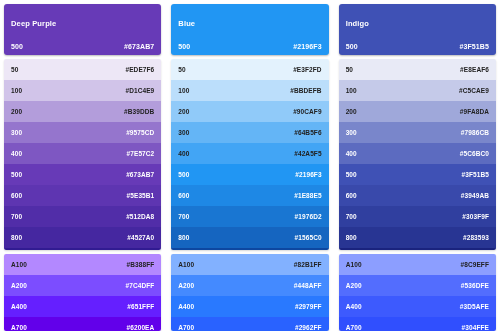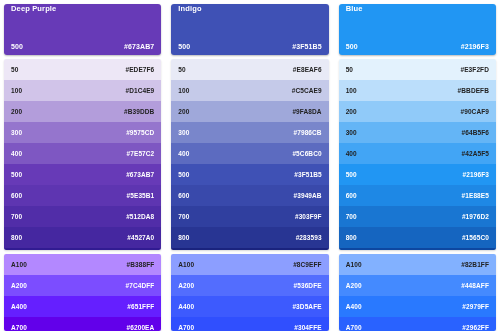--- a/index.html
+++ b/index.html
@@ -27,21 +27,21 @@
     flex: 1 1 0;
     display: flex;
     flex-direction: column;
     min-width: 0;
   }
   .header-card {
     height: 51px;
     border-radius: 3px;
     position: relative;
     box-sizing: border-box;
-    padding: 0 7px 0 7px;
+    padding: 15px 7px 0 7px;
     display: flex;
     flex-direction: column;
     justify-content: space-between;
     box-shadow: 0 1px 2px rgba(0,0,0,0.28);
     overflow: hidden;
     flex: none;
   }
   .header-name {
     font-size: 7.5px;
     font-weight: bold;
@@ -159,20 +159,89 @@
           <span class="hex-label">#651FFF</span>
         </div>
         <div class="swatch-row accent" style="background: rgb(98, 0, 234); color: rgb(255, 255, 255);">
           <span class="tone-label">A700</span>
           <span class="hex-label">#6200EA</span>
         </div>
       </div>
       <div class="filler"></div>
     </div>
     <div class="palette-column">
+      <div class="header-card" style="background: rgb(33, 150, 243); color: rgb(255, 255, 255);">
+        <div class="header-name">Blue</div>
+        <div class="header-bottom">
+          <span class="header-tone">500</span>
+          <span class="header-hex">#2196F3</span>
+        </div>
+      </div>
+      <div class="group-gap"></div>
+      <div class="shade-group">
+        <div class="swatch-row tall" style="background: rgb(227, 242, 253); color: rgb(33, 33, 33);">
+          <span class="tone-label">50</span>
+          <span class="hex-label">#E3F2FD</span>
+        </div>
+        <div class="swatch-row tall" style="background: rgb(187, 222, 251); color: rgb(33, 33, 33);">
+          <span class="tone-label">100</span>
+          <span class="hex-label">#BBDEFB</span>
+        </div>
+        <div class="swatch-row tall" style="background: rgb(144, 202, 249); color: rgb(33, 33, 33);">
+          <span class="tone-label">200</span>
+          <span class="hex-label">#90CAF9</span>
+        </div>
+        <div class="swatch-row tall" style="background: rgb(100, 181, 246); color: rgb(33, 33, 33);">
+          <span class="tone-label">300</span>
+          <span class="hex-label">#64B5F6</span>
+        </div>
+        <div class="swatch-row tall" style="background: rgb(66, 165, 245); color: rgb(33, 33, 33);">
+          <span class="tone-label">400</span>
+          <span class="hex-label">#42A5F5</span>
+        </div>
+        <div class="swatch-row tall" style="background: rgb(33, 150, 243); color: rgb(255, 255, 255);">
+          <span class="tone-label">500</span>
+          <span class="hex-label">#2196F3</span>
+        </div>
+        <div class="swatch-row tall" style="background: rgb(30, 136, 229); color: rgb(255, 255, 255);">
+          <span class="tone-label">600</span>
+          <span class="hex-label">#1E88E5</span>
+        </div>
+        <div class="swatch-row tall" style="background: rgb(25, 118, 210); color: rgb(255, 255, 255);">
+          <span class="tone-label">700</span>
+          <span class="hex-label">#1976D2</span>
+        </div>
+        <div class="swatch-row tall" style="background: rgb(21, 101, 192); color: rgb(255, 255, 255);">
+          <span class="tone-label">800</span>
+          <span class="hex-label">#1565C0</span>
+        </div>
+        <div class="swatch-row tall" style="background: rgb(13, 71, 161); color: rgb(255, 255, 255);"></div>
+      </div>
+      <div class="group-gap"></div>
+      <div class="shade-group">
+        <div class="swatch-row accent" style="background: rgb(130, 177, 255); color: rgb(33, 33, 33);">
+          <span class="tone-label">A100</span>
+          <span class="hex-label">#82B1FF</span>
+        </div>
+        <div class="swatch-row accent" style="background: rgb(68, 138, 255); color: rgb(255, 255, 255);">
+          <span class="tone-label">A200</span>
+          <span class="hex-label">#448AFF</span>
+        </div>
+        <div class="swatch-row accent" style="background: rgb(41, 121, 255); color: rgb(255, 255, 255);">
+          <span class="tone-label">A400</span>
+          <span class="hex-label">#2979FF</span>
+        </div>
+        <div class="swatch-row accent" style="background: rgb(41, 98, 255); color: rgb(255, 255, 255);">
+          <span class="tone-label">A700</span>
+          <span class="hex-label">#2962FF</span>
+        </div>
+      </div>
+      <div class="filler"></div>
+    </div>
+    <div class="palette-column">
       <div class="header-card" style="background: rgb(63, 81, 181); color: rgb(255, 255, 255);">
         <div class="header-name">Indigo</div>
         <div class="header-bottom">
           <span class="header-tone">500</span>
           <span class="header-hex">#3F51B5</span>
         </div>
       </div>
       <div class="group-gap"></div>
       <div class="shade-group">
         <div class="swatch-row tall" style="background: rgb(232, 234, 246); color: rgb(33, 33, 33);">
@@ -227,82 +296,13 @@
           <span class="tone-label">A400</span>
           <span class="hex-label">#3D5AFE</span>
         </div>
         <div class="swatch-row accent" style="background: rgb(48, 79, 254); color: rgb(255, 255, 255);">
           <span class="tone-label">A700</span>
           <span class="hex-label">#304FFE</span>
         </div>
       </div>
       <div class="filler"></div>
     </div>
-    <div class="palette-column">
-      <div class="header-card" style="background: rgb(33, 150, 243); color: rgb(255, 255, 255);">
-        <div class="header-name">Blue</div>
-        <div class="header-bottom">
-          <span class="header-tone">500</span>
-          <span class="header-hex">#2196F3</span>
-        </div>
-      </div>
-      <div class="group-gap"></div>
-      <div class="shade-group">
-        <div class="swatch-row tall" style="background: rgb(227, 242, 253); color: rgb(33, 33, 33);">
-          <span class="tone-label">50</span>
-          <span class="hex-label">#E3F2FD</span>
-        </div>
-        <div class="swatch-row tall" style="background: rgb(187, 222, 251); color: rgb(33, 33, 33);">
-          <span class="tone-label">100</span>
-          <span class="hex-label">#BBDEFB</span>
-        </div>
-        <div class="swatch-row tall" style="background: rgb(144, 202, 249); color: rgb(33, 33, 33);">
-          <span class="tone-label">200</span>
-          <span class="hex-label">#90CAF9</span>
-        </div>
-        <div class="swatch-row tall" style="background: rgb(100, 181, 246); color: rgb(33, 33, 33);">
-          <span class="tone-label">300</span>
-          <span class="hex-label">#64B5F6</span>
-        </div>
-        <div class="swatch-row tall" style="background: rgb(66, 165, 245); color: rgb(33, 33, 33);">
-          <span class="tone-label">400</span>
-          <span class="hex-label">#42A5F5</span>
-        </div>
-        <div class="swatch-row tall" style="background: rgb(33, 150, 243); color: rgb(255, 255, 255);">
-          <span class="tone-label">500</span>
-          <span class="hex-label">#2196F3</span>
-        </div>
-        <div class="swatch-row tall" style="background: rgb(30, 136, 229); color: rgb(255, 255, 255);">
-          <span class="tone-label">600</span>
-          <span class="hex-label">#1E88E5</span>
-        </div>
-        <div class="swatch-row tall" style="background: rgb(25, 118, 210); color: rgb(255, 255, 255);">
-          <span class="tone-label">700</span>
-          <span class="hex-label">#1976D2</span>
-        </div>
-        <div class="swatch-row tall" style="background: rgb(21, 101, 192); color: rgb(255, 255, 255);">
-          <span class="tone-label">800</span>
-          <span class="hex-label">#1565C0</span>
-        </div>
-        <div class="swatch-row tall" style="background: rgb(13, 71, 161); color: rgb(255, 255, 255);"></div>
-      </div>
-      <div class="group-gap"></div>
-      <div class="shade-group">
-        <div class="swatch-row accent" style="background: rgb(130, 177, 255); color: rgb(33, 33, 33);">
-          <span class="tone-label">A100</span>
-          <span class="hex-label">#82B1FF</span>
-        </div>
-        <div class="swatch-row accent" style="background: rgb(68, 138, 255); color: rgb(255, 255, 255);">
-          <span class="tone-label">A200</span>
-          <span class="hex-label">#448AFF</span>
-        </div>
-        <div class="swatch-row accent" style="background: rgb(41, 121, 255); color: rgb(255, 255, 255);">
-          <span class="tone-label">A400</span>
-          <span class="hex-label">#2979FF</span>
-        </div>
-        <div class="swatch-row accent" style="background: rgb(41, 98, 255); color: rgb(255, 255, 255);">
-          <span class="tone-label">A700</span>
-          <span class="hex-label">#2962FF</span>
-        </div>
-      </div>
-      <div class="filler"></div>
-    </div>
   </div>
 
 </body></html>

